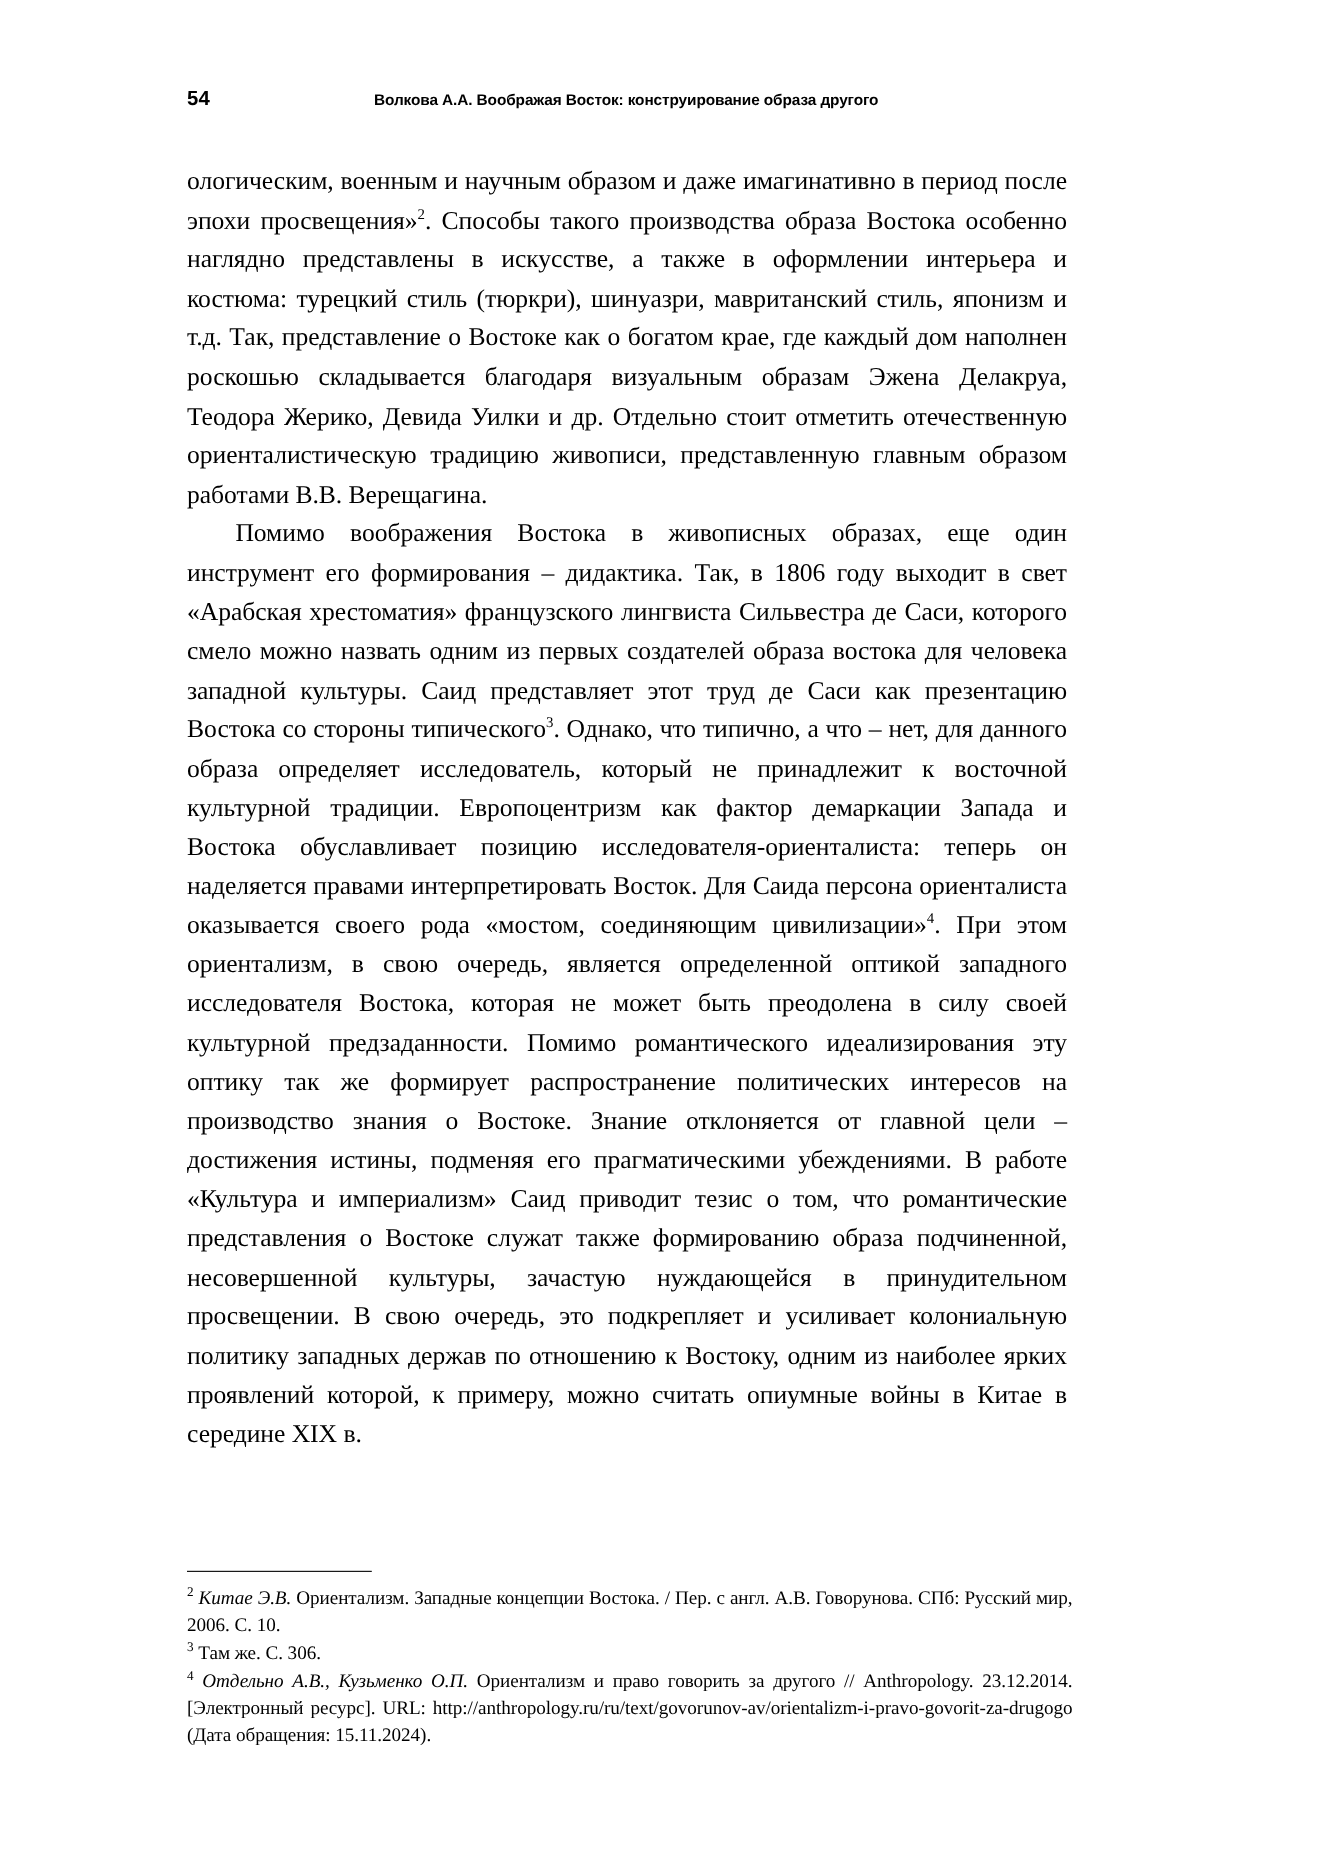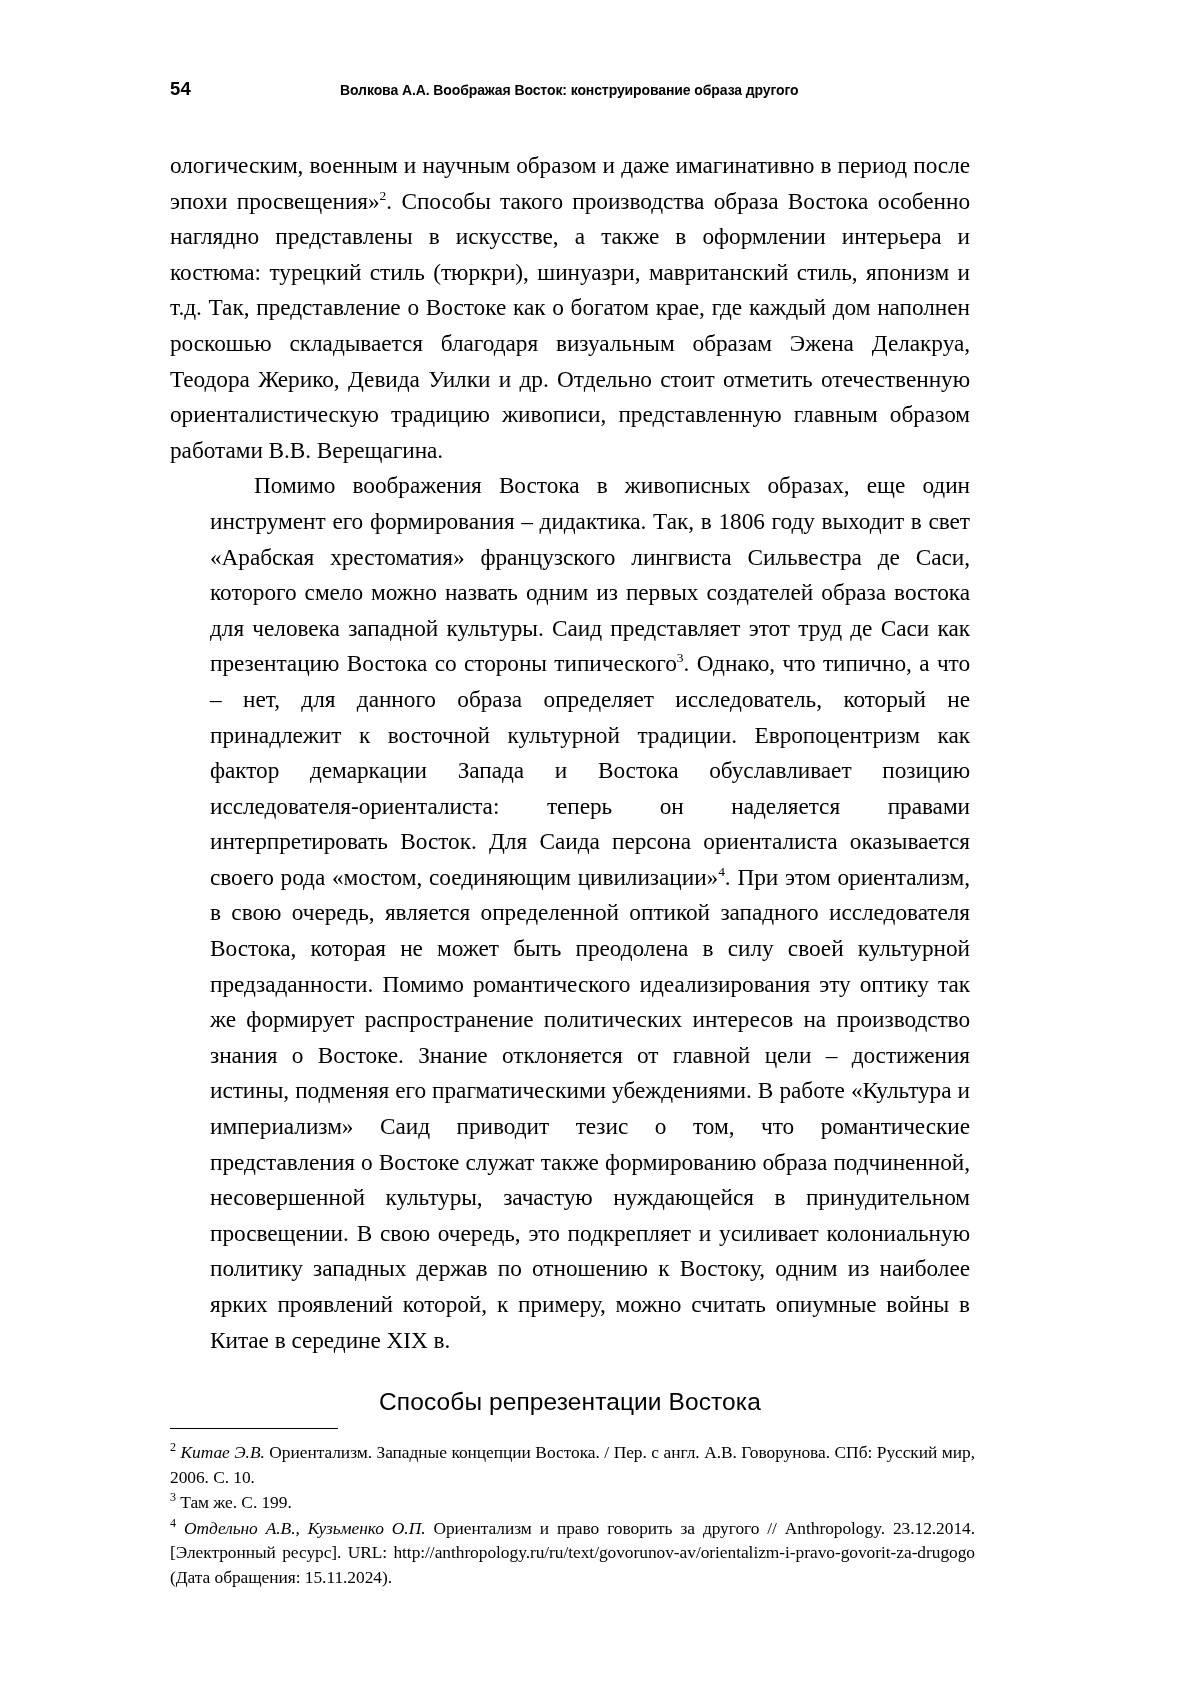--- a/index.html
+++ b/index.html
@@ -54,21 +54,20 @@
     margin: 0;
     font-size: 23.3px;
     line-height: 35.6px;
     text-align: justify;
     text-justify: inter-word;
     letter-spacing: -0.05px;
     hyphens: manual;
   }
   p.indented {
     text-indent: 44px;
-    margin-left: 40px;
   }
   h2.section-title {
     font-family: "Liberation Sans", sans-serif;
     font-weight: normal;
     font-size: 24.5px;
     text-align: center;
     margin: 30px 0 22px 0;
     letter-spacing: 0.1px;
   }
   .footnotes {
@@ -116,28 +115,27 @@
     <span class="page-number">54</span>
     <span class="running-title">Волкова А.А. Воображая Восток: конструирование образа другого</span>
   </div>
 
   <div class="content">
 
     <p class="body-text"><span>ологическим, военным и научным образом и даже имагинативно в период после эпохи просвещения»</span><sup class="fn-ref">2</sup><span>. Способы такого производства образа Востока особенно наглядно представлены в искусстве, а также в оформлении интерьера и костюма: турецкий стиль (тюркри), шинуазри, мавританский стиль, японизм и т.д. Так, представление о Востоке как о богатом крае, где каждый дом наполнен роскошью складывается благодаря визуальным образам Эжена Делакруа, Теодора Жерико, Девида Уилки и др. Отдельно стоит отметить отечественную ориенталистическую традицию живописи, представленную главным образом работами В.В. Верещагина.</span></p>
 
     <p class="body-text indented"><span>Помимо воображения Востока в живописных образах, еще один инструмент его формирования – дидактика. Так, в 1806 году выходит в свет «Арабская хрестоматия» французского лингвиста Сильвестра де Саси, которого смело можно назвать одним из первых создателей образа востока для человека западной культуры. Саид представляет этот труд де Саси как презентацию Востока со стороны типического</span><sup class="fn-ref">3</sup><span>. Однако, что типично, а что – нет, для данного образа определяет исследователь, который не принадлежит к восточной культурной традиции. Европоцентризм как фактор демаркации Запада и Востока обуславливает позицию исследователя-ориенталиста: теперь он наделяется правами интерпретировать Восток. Для Саида персона ориенталиста оказывается своего рода «мостом, соединяющим цивилизации»</span><sup class="fn-ref">4</sup><span>. При этом ориентализм, в свою очередь, является определенной оптикой западного исследователя Востока, которая не может быть преодолена в силу своей культурной предзаданности. Помимо романтического идеализирования эту оптику так же формирует распространение политических интересов на производство знания о Востоке. Знание отклоняется от главной цели – достижения истины, подменяя его прагматическими убеждениями. В работе «Культура и империализм» Саид приводит тезис о том, что романтические представления о Востоке служат также формированию образа подчиненной, несовершенной культуры, зачастую нуждающейся в принудительном просвещении. В свою очередь, это подкрепляет и усиливает колониальную политику западных держав по отношению к Востоку, одним из наиболее ярких проявлений которой, к примеру, можно считать опиумные войны в Китае в середине XIX в.</span></p>
 
-    <h2 class="section-title">Способы репрезентации Востока</h2>
 
 
   </div>
 
   <div class="footnotes">
     <div class="footnote-rule"></div>
 
     <p class="footnote"><sup class="fn-num">2</sup>&nbsp;<span class="ital">Китае Э.В.</span><span> Ориентализм. Западные концепции Востока. / Пер. с англ. А.В. Говорунова. СПб: Русский мир, 2006. С. 10.</span></p>
 
-    <p class="footnote"><sup class="fn-num">3</sup>&nbsp;<span>Там же. С. 199.</span></p>
+    <p class="footnote"><sup class="fn-num">3</sup>&nbsp;<span>Там же. С. 306.</span></p>
 
     <p class="footnote"><sup class="fn-num">4</sup>&nbsp;<span class="ital">Отдельно А.В., Кузьменко О.П.</span><span> Ориентализм и право говорить за другого // Anthropology. 23.12.2014. [Электронный ресурс]. URL: http://anthropology.ru/ru/text/govorunov-av/orientalizm-i-pravo-govorit-za-drugogo (Дата обращения: 15.11.2024).</span></p>
   </div>
 
 </div>
 
 </body></html>

